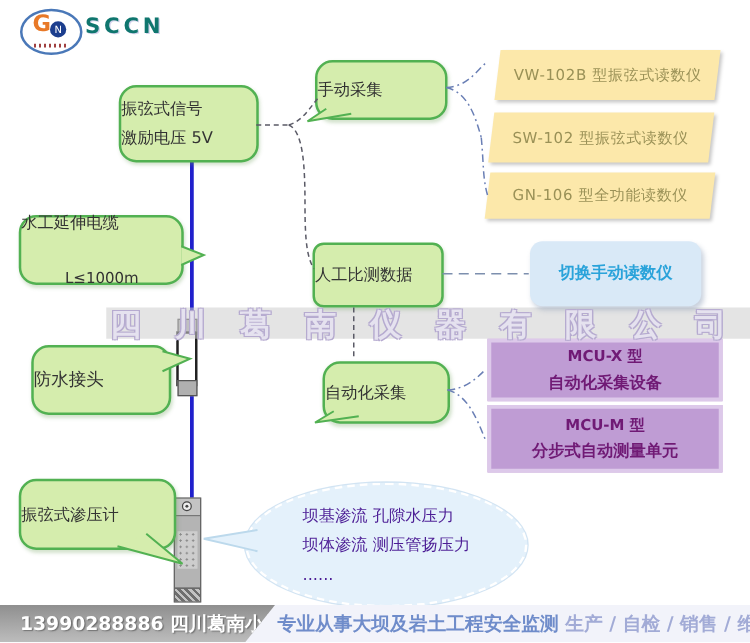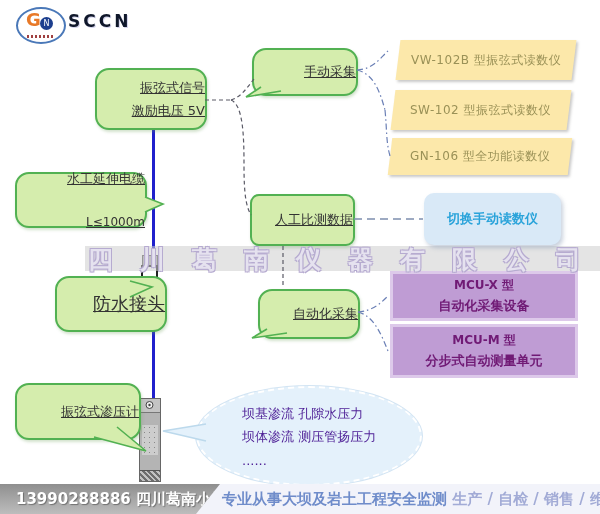--- a/index.html
+++ b/index.html
@@ -4,32 +4,32 @@
 <style>
   html,body{margin:0;padding:0;}
   body{font-family:"DejaVu Sans",sans-serif;}
   .stage{position:relative;width:600px;height:514px;background:#ffffff;overflow:hidden;}
 
   
   .logo{position:absolute;left:16px;top:7px;width:46px;height:33px;border:2px solid #4a78b8;border-radius:50%;background:#fff;z-index:4;}
   .logo-g{position:absolute;left:8px;top:0px;font-size:18px;font-weight:bold;color:#e87928;}
   .logo-n{position:absolute;left:22px;top:8px;width:13px;height:13px;border-radius:50%;background:#1c3e8e;color:#fff;font-size:8px;line-height:13px;text-align:center;}
   .logo-tiny{position:absolute;left:9px;bottom:4px;width:28px;height:3px;background:repeating-linear-gradient(90deg,#a04040 0 2px,transparent 2px 4px);}
-  .sccn{position:absolute;left:68px;top:11px;font-size:17px;font-weight:bold;letter-spacing:3px;color:#0f172a;text-shadow:1px 1px 0 #d4d4ec;z-index:4;}
+  .sccn{position:absolute;left:68px;top:11px;font-size:17px;font-weight:bold;letter-spacing:3px;color:#0f766e;text-shadow:1px 1px 0 #d4d4ec;z-index:4;}
 
   
   .gb{position:absolute;background:#d5edad;border:2px solid #52b152;box-shadow:1px 2px 3px rgba(110,160,90,.3);
-      display:flex;flex-direction:column;align-items:flex-end;justify-content:center;color:#333;text-align:center;z-index:4;text-decoration:underline;}
+      display:flex;flex-direction:column;align-items:flex-start;justify-content:center;color:#333;text-align:center;z-index:4;}
   .signal{left:95px;top:68px;width:108px;height:58px;border-radius:14px;font-size:13px;line-height:1.8;}
   .manual{left:252px;top:48px;width:102px;height:44px;border-radius:14px;font-size:13px;}
   .compare{left:250px;top:194px;width:101px;height:48px;border-radius:9px;font-size:13px;}
   .autoc{left:258px;top:289px;width:98px;height:46px;border-radius:14px;font-size:13px;}
   .cable{left:15px;top:172px;width:128px;height:52px;border-radius:14px;font-size:13px;line-height:1.5;gap:24px;}
   .cable .sub{font-size:12px;padding-left:35px;}
-  .joint{left:25px;top:276px;width:108px;height:52px;border-radius:14px;font-size:18px;margin-left:30px;}
+  .joint{left:25px;top:276px;width:108px;height:52px;border-radius:14px;font-size:14px;}
   .piezo{left:15px;top:383px;width:122px;height:53px;border-radius:14px;font-size:13px;}
 
   
   .reader{position:absolute;background:#fce8aa;transform:skewX(-7deg);box-shadow:2px 2px 3px rgba(0,0,0,.22);
       display:flex;align-items:center;justify-content:center;z-index:4;}
   .reader span{transform:skewX(7deg);font-size:12px;color:#9a9157;letter-spacing:.5px;white-space:nowrap;}
   .r1{left:398px;top:40px;width:176px;height:40px;}
   .r2{left:393px;top:90px;width:176px;height:40px;}
   .r3{left:390px;top:138px;width:180px;height:37px;}
 

